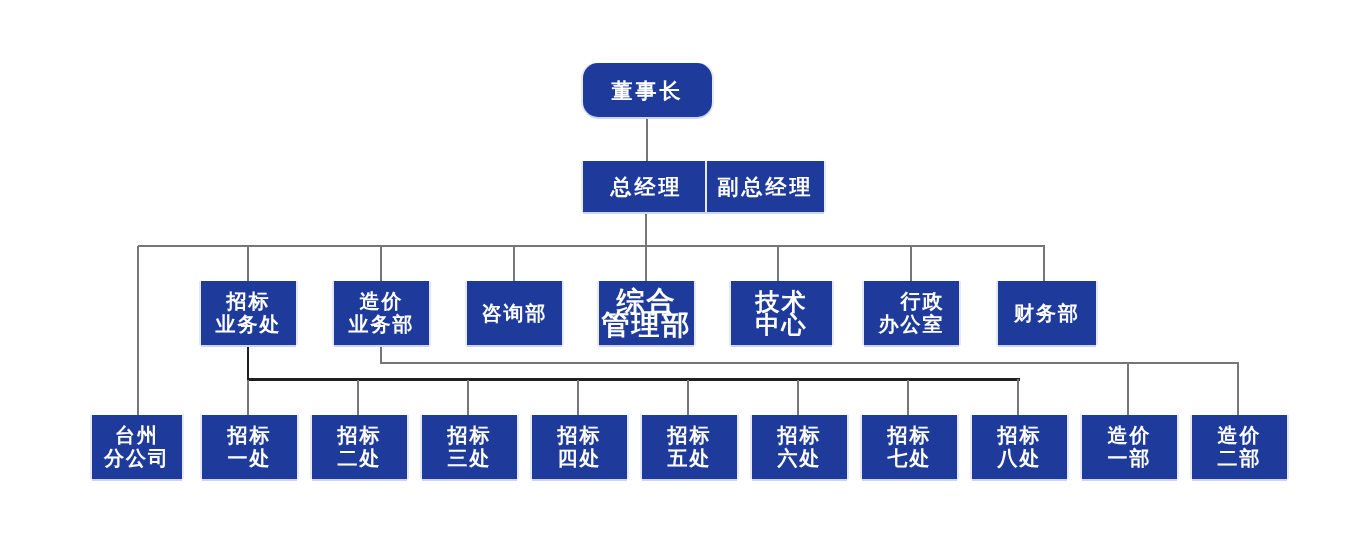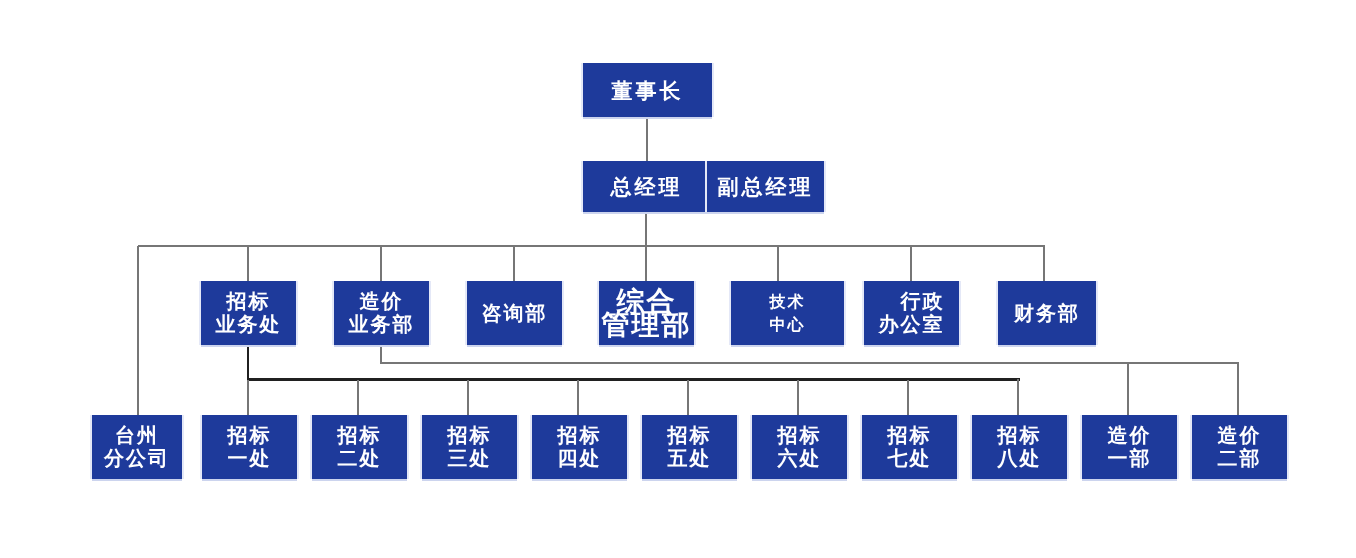--- a/index.html
+++ b/index.html
@@ -63,31 +63,31 @@
       <div class="edge" style="left: 687px; top: 380px; width: 2px; height: 35px;"></div>
       <div class="edge" style="left: 797px; top: 380px; width: 2px; height: 35px;"></div>
       <div class="edge" style="left: 907px; top: 380px; width: 2px; height: 35px;"></div>
       <div class="edge" style="left: 1017px; top: 379px; width: 2px; height: 36px;"></div>
       <div class="edge" style="left: 380px; top: 345px; width: 2px; height: 19px;"></div>
       <div class="edge" style="left: 380px; top: 362px; width: 859px; height: 2px;"></div>
       <div class="edge" style="left: 1127px; top: 363px; width: 2px; height: 52px;"></div>
       <div class="edge" style="left: 1237px; top: 363px; width: 2px; height: 52px;"></div>
     </div>
   <div id="node-layer">
-      <div class="node lv1" style="left: 583px; top: 63px; width: 129px; height: 54px; font-size: 21px;">董事长</div>
+      <div class="node lv1" style="left: 583px; top: 63px; width: 129px; height: 54px; font-size: 21px; border-radius: 15px;">董事长</div>
       <div class="node lv2" style="left: 583px; top: 161px; width: 127px; height: 51px; font-size: 21px;">总经理</div>
       <div class="node lv2" style="left: 707px; top: 161px; width: 117px; height: 51px; font-size: 21px;">副总经理</div>
       <div class="node lv3" style="left: 201px; top: 281px; width: 95px; height: 64px; font-size: 20px;">招标
 业务处</div>
       <div class="node lv3" style="left: 334px; top: 281px; width: 95px; height: 64px; font-size: 20px;">造价
 业务部</div>
       <div class="node lv3" style="left: 467px; top: 281px; width: 95px; height: 64px; font-size: 20px;">咨询部</div>
       <div class="node lv3" style="left: 599px; top: 281px; width: 95px; height: 64px; font-size: 28px;">综合
 管理部</div>
-      <div class="node lv3" style="left: 731px; top: 281px; width: 113px; height: 64px; font-size: 16px;">技术
+      <div class="node lv3" style="left: 731px; top: 281px; width: 101px; height: 64px; font-size: 24px;">技术
 中心</div>
       <div class="node lv3" style="left: 864px; top: 281px; width: 95px; height: 64px; font-size: 20px; text-align: right;">行政
 办公室</div>
       <div class="node lv3" style="left: 998px; top: 281px; width: 98px; height: 64px; font-size: 20px;">财务部</div>
       <div class="node lv4" style="left: 92px; top: 415px; width: 90px; height: 64px; font-size: 20px;">台州
 分公司</div>
       <div class="node lv4" style="left: 202px; top: 415px; width: 95px; height: 64px; font-size: 20px;">招标
 一处</div>
       <div class="node lv4" style="left: 312px; top: 415px; width: 95px; height: 64px; font-size: 20px;">招标
 二处</div>

